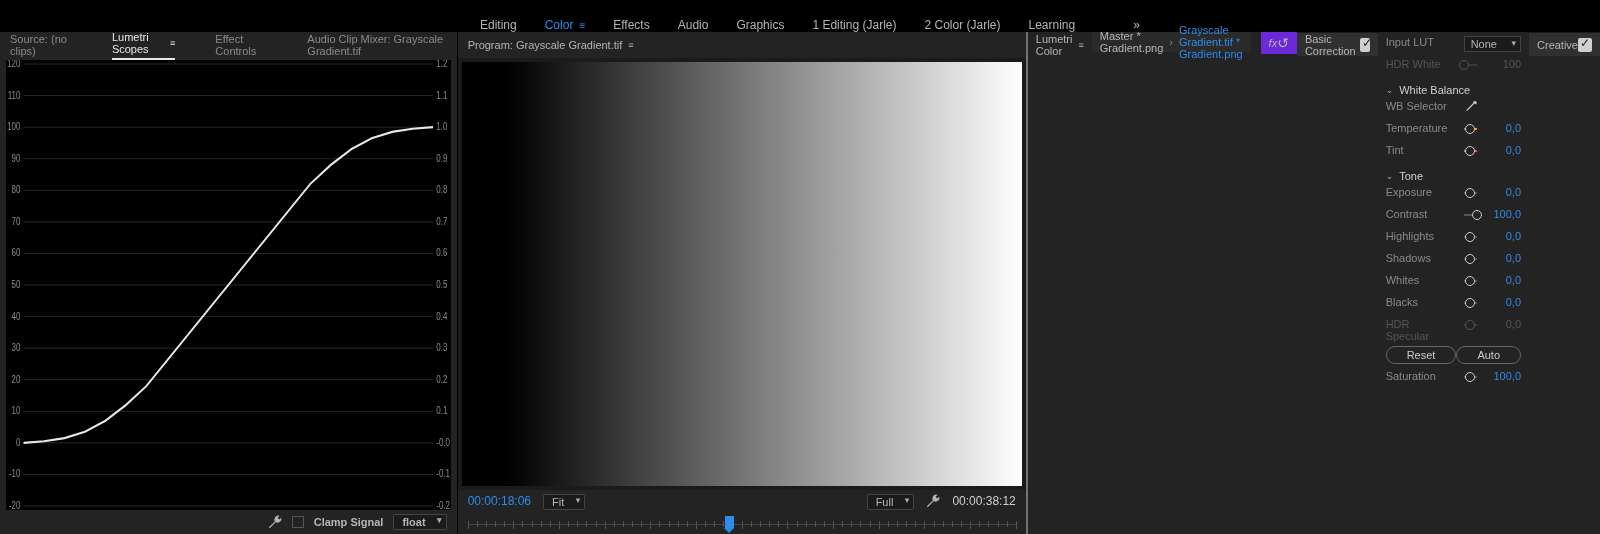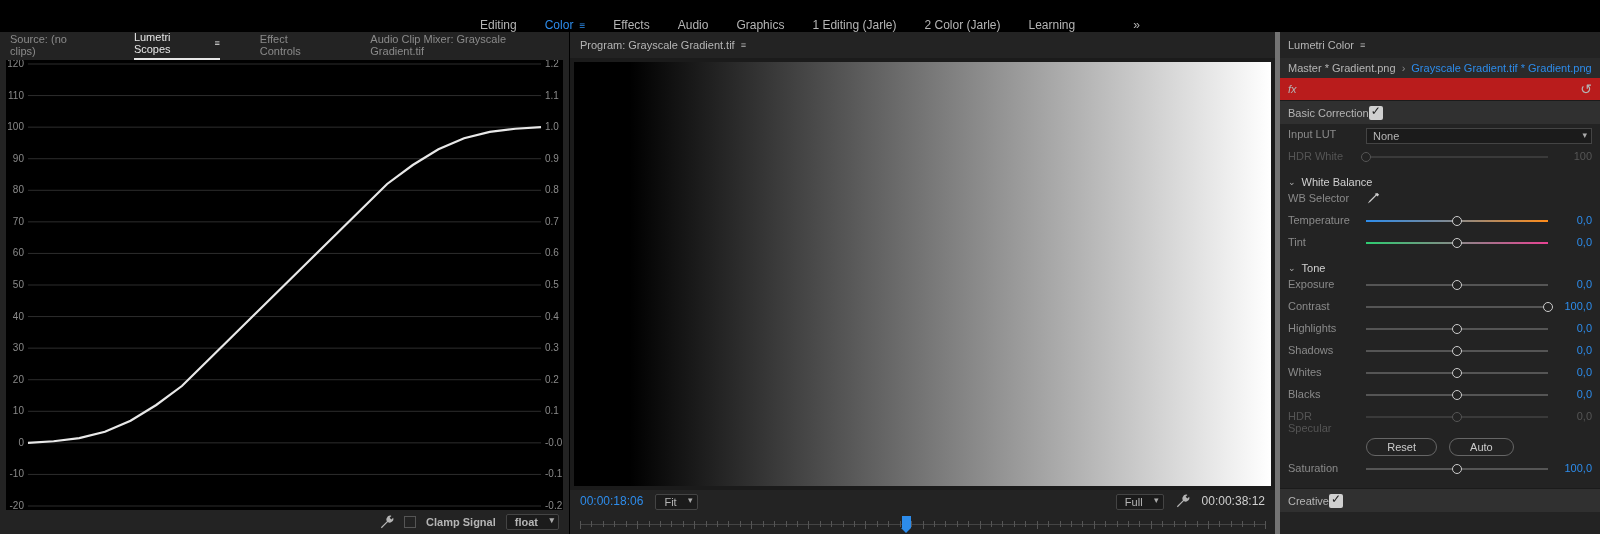--- a/index.html
+++ b/index.html
@@ -17,42 +17,42 @@
   .subtab.active { color:#e6e6e6; border-bottom:2px solid #e6e6e6; padding-bottom:3px; display:flex; align-items:center; gap:6px; }
   .subtab .burger-g { font-size:9px; }
   .scope-wrap { flex:1; background:#000; position:relative; margin:2px 6px 0 6px; }
   .scope-svg { width:100%; height:100%; display:block; }
   .scope-footer { height:24px; display:flex; align-items:center; justify-content:flex-end; padding:0 10px; gap:10px; background:#232323; font-size:11px;font-weight:bold; }
   .wrench { width:14px; height:14px; fill:#b5b5b5; }
   .checkbox { width:12px; height:12px; border:1px solid #555; display:inline-block; vertical-align:middle; }
   .sel-float { background:#1b1b1b; border:1px solid #444; padding:1px 20px 1px 8px; border-radius:2px; position:relative; }
   .sel-float::after { content:"▾"; position:absolute; right:4px; top:0; font-size:9px; color:#aaa; }
   
-  .panel-mid { width:710px; background:#232323; display:flex; flex-direction:column; border-right:5px solid #737373; }
+  .panel-mid { width:710px; background:#232323; display:flex; flex-direction:column; border-right:2px solid #737373; }
   .prog-header { height:26px; display:flex; align-items:center; padding:0 10px; font-size:11px; gap:6px; }
   .prog-view { flex:1; background:#1b1b1b; padding:4px; }
   .gradient { width:100%; height:100%; background:linear-gradient(to right,#000 0%,#000 8%, #fff 100%); }
   .prog-bar { height:44px; background:#232323; padding:4px 10px; }
   .prog-ctl-row { display:flex; align-items:flex-start; gap:12px; height:20px; }
   .tc-cur { color:#2d8ceb; font-size:12px; }
   .tc-dur { color:#d0d0d0; font-size:12px; margin-left:auto; }
   .dd { background:#1b1b1b; border:1px solid #444; padding:1px 20px 1px 8px; border-radius:2px; position:relative; font-size:11px; }
   .dd::after { content:"▾"; position:absolute; right:4px; top:0; font-size:9px; color:#aaa; }
   .timeline { height:18px; position:relative; margin-top:2px; }
   .ruler { position:absolute; left:0; right:0; top:8px; height:1px; background:#444; }
   .ticks { position:absolute; left:0; right:0; top:5px; height:8px; }
   .tick { position:absolute; width:1px; height:6px; background:#555; }
   .playhead { position:absolute; top:0; width:9px; height:12px; background:#2d8ceb; left:47%; }
   .playhead::after { content:""; position:absolute; left:-1px; top:12px; border-left:5.5px solid transparent; border-right:5.5px solid transparent; border-top:5px solid #2d8ceb; }
   
-  .panel-right { flex:1; background:#232323; display:flex; flex-direction:column; font-size:11px; }
+  .panel-right { flex:1; background:#232323; display:flex; flex-direction:row; font-size:11px; }
   .lum-header { height:26px; display:flex; align-items:center; padding:0 8px; gap:6px; }
   .clip-row { height:20px; display:flex; align-items:center; padding:0 8px; gap:6px; background:#2a2a2a; }
   .clip-link { color:#2d8ceb; }
-  .fx-row { height:22px; display:flex; align-items:center; padding:0 8px; justify-content:space-between; background:#b91c1c; }
+  .fx-row { height:22px; display:flex; align-items:center; padding:0 8px; justify-content:space-between; background:#6d28d9;margin-left:10px; }
   .fx-text { font-style:italic; }
   .reset-arrow { font-size:14px; }
   .section-hdr { height:24px; display:flex; align-items:center; padding:0 8px; background:#303030; border-top:1px solid #1b1b1b; }
   .chk-on { width:14px; height:14px; background:#d0d0d0; position:relative; border-radius:2px; }
   .chk-on::after { content:"✓"; color:#222; position:absolute; left:2px; top:-2px; font-size:12px; }
   .ctrl-body { padding:4px 8px; }
   .ctrl-row { display:flex; align-items:flex-start; height:22px; gap:8px; }
   .ctrl-label { width:70px; color:#8a8a8a; }
   .ctrl-label.disabled { color:#555; }
   .lut-sel { flex:1; background:#1b1b1b; border:1px solid #444; padding:1px 6px; position:relative; }
@@ -62,21 +62,21 @@
   .slider { flex:1; height:14px; position:relative; }
   .track { position:absolute; left:0; right:0; top:6px; height:2px; background:#555; }
   .track.temp { background:linear-gradient(to right,#2d8ceb,#888,#ff8c1a); }
   .track.tint { background:linear-gradient(to right,#2ecc71,#888,#e84393); }
   .knob { position:absolute; top:2px; width:10px; height:10px; border-radius:50%; border:1.5px solid #ccc; background:#232323; left:50%; transform:translateX(-50%); }
   .knob.right { left:100%; }
   .knob.left { left:0%; }
   .val { color:#2d8ceb; width:36px; text-align:right; }
   .val.disabled { color:#555; }
   .eyedrop { width:14px; height:14px; }
-  .btn-row { display:flex; justify-content:center; gap:12px; padding:6px 0; }
+  .btn-row { display:flex; justify-content:center; gap:0; padding:6px 0; }
   .pill { border:1px solid #666; border-radius:12px; padding:2px 20px; color:#ccc; background:transparent; font-size:11px; }
 </style>
 </head>
 <body>
 
 <div class="top-nav">
   <span class="tab">Editing</span>
   <span class="tab active">
       <span>Color</span>
       <span class="burger">≡</span>

